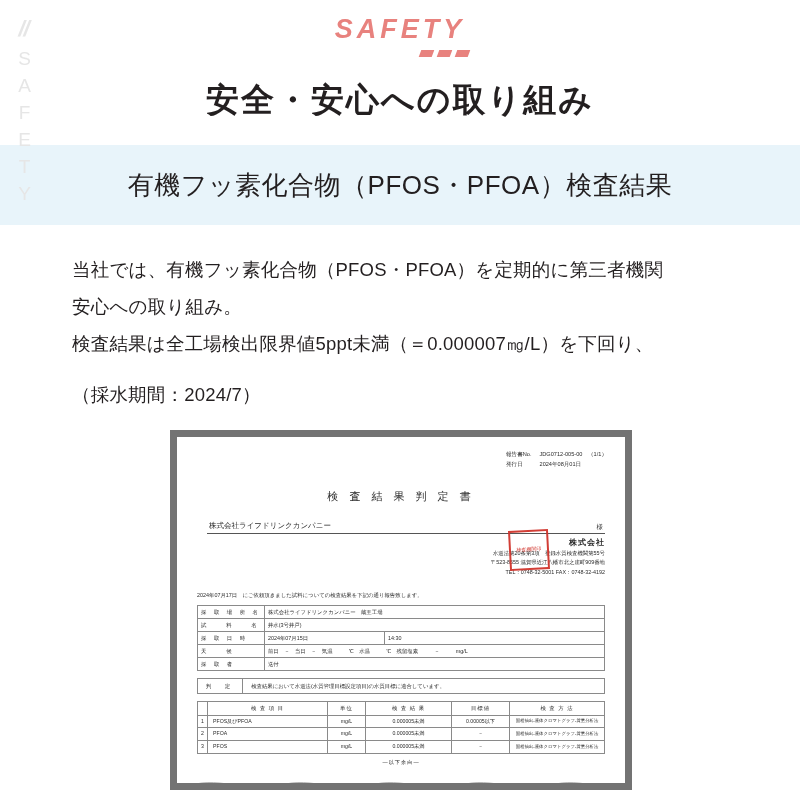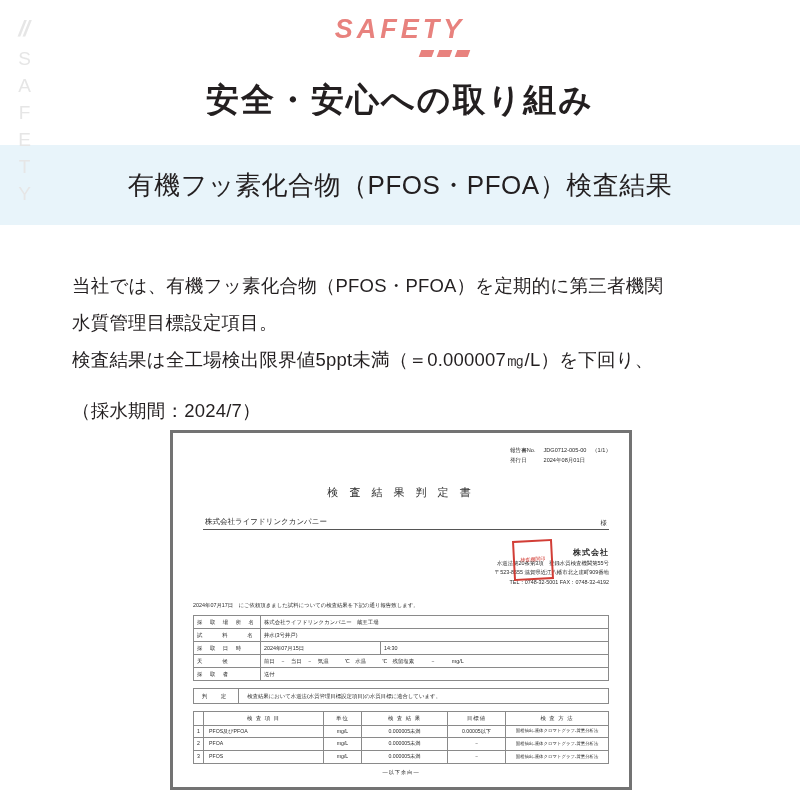--- a/index.html
+++ b/index.html
@@ -96,38 +96,38 @@
     justify-content: center;
   }
   .blue-band .band-title {
     font-size: 26px;
     font-weight: 500;
     letter-spacing: 0.5px;
     color: #231f20;
   }
 
   .body-copy {
-    margin: 42px 72px 0 72px;
+    margin: 26px 72px 0 72px;
     font-size: 18.5px;
     line-height: 2.0;
     color: #231f20;
     letter-spacing: 0.2px;
   }
   .body-copy p { margin: 0; }
   .body-copy .para-gap { margin-top: 14px; }
 
   
   .cert-wrap {
     position: absolute;
     left: 170px;
     top: 430px;
     width: 462px;
     height: 360px;
     background: #ffffff;
-    border: 3px solid #737373;
+    border: 7px solid #737373;
     overflow: hidden;
     font-family: "Liberation Sans", sans-serif;
     color: #2b2b2b;
   }
   .cert-inner { padding: 10px 14px 0 14px; font-size: 5.5px; line-height: 1.5; }
 
   .cert-topmeta {
     display: flex;
     justify-content: flex-end;
     margin-top: 2px;
@@ -162,21 +162,21 @@
     height: 11px;
   }
   .cert-addressee .sama {
     font-size: 6.5px;
     border-bottom: 1px solid #555;
     padding: 0 2px 1px 6px;
   }
 
   .cert-issuer {
     position: relative;
-    margin: 16px 6px 0 0;
+    margin: 2px 6px 0 0;
     text-align: right;
     font-size: 5.4px;
     line-height: 1.7;
   }
   .cert-issuer .iss-name {
     font-size: 8px;
     font-weight: 700;
     letter-spacing: 1px;
   }
   .cert-seal {
@@ -285,21 +285,21 @@
   </div>
 
   <div class="main-title">安全・安心への取り組み</div>
 
   <div class="blue-band">
     <div class="band-title">有機フッ素化合物（PFOS・PFOA）検査結果</div>
   </div>
 
   <div class="body-copy">
     <p>当社では、有機フッ素化合物（PFOS・PFOA）を定期的に第三者機関</p>
-    <p>水質管理目標設定項目。</p>
+    <p>安心への取り組み。</p>
     <p>検査結果は全工場検出限界値5ppt未満（＝0.000007㎎/L）を下回り、</p>
     <p class="para-gap">（採水期間：2024/7）</p>
   </div>
 
   <div class="cert-wrap">
     <div class="cert-inner">
 
       <div class="cert-topmeta">
         <table>
           <tbody>

